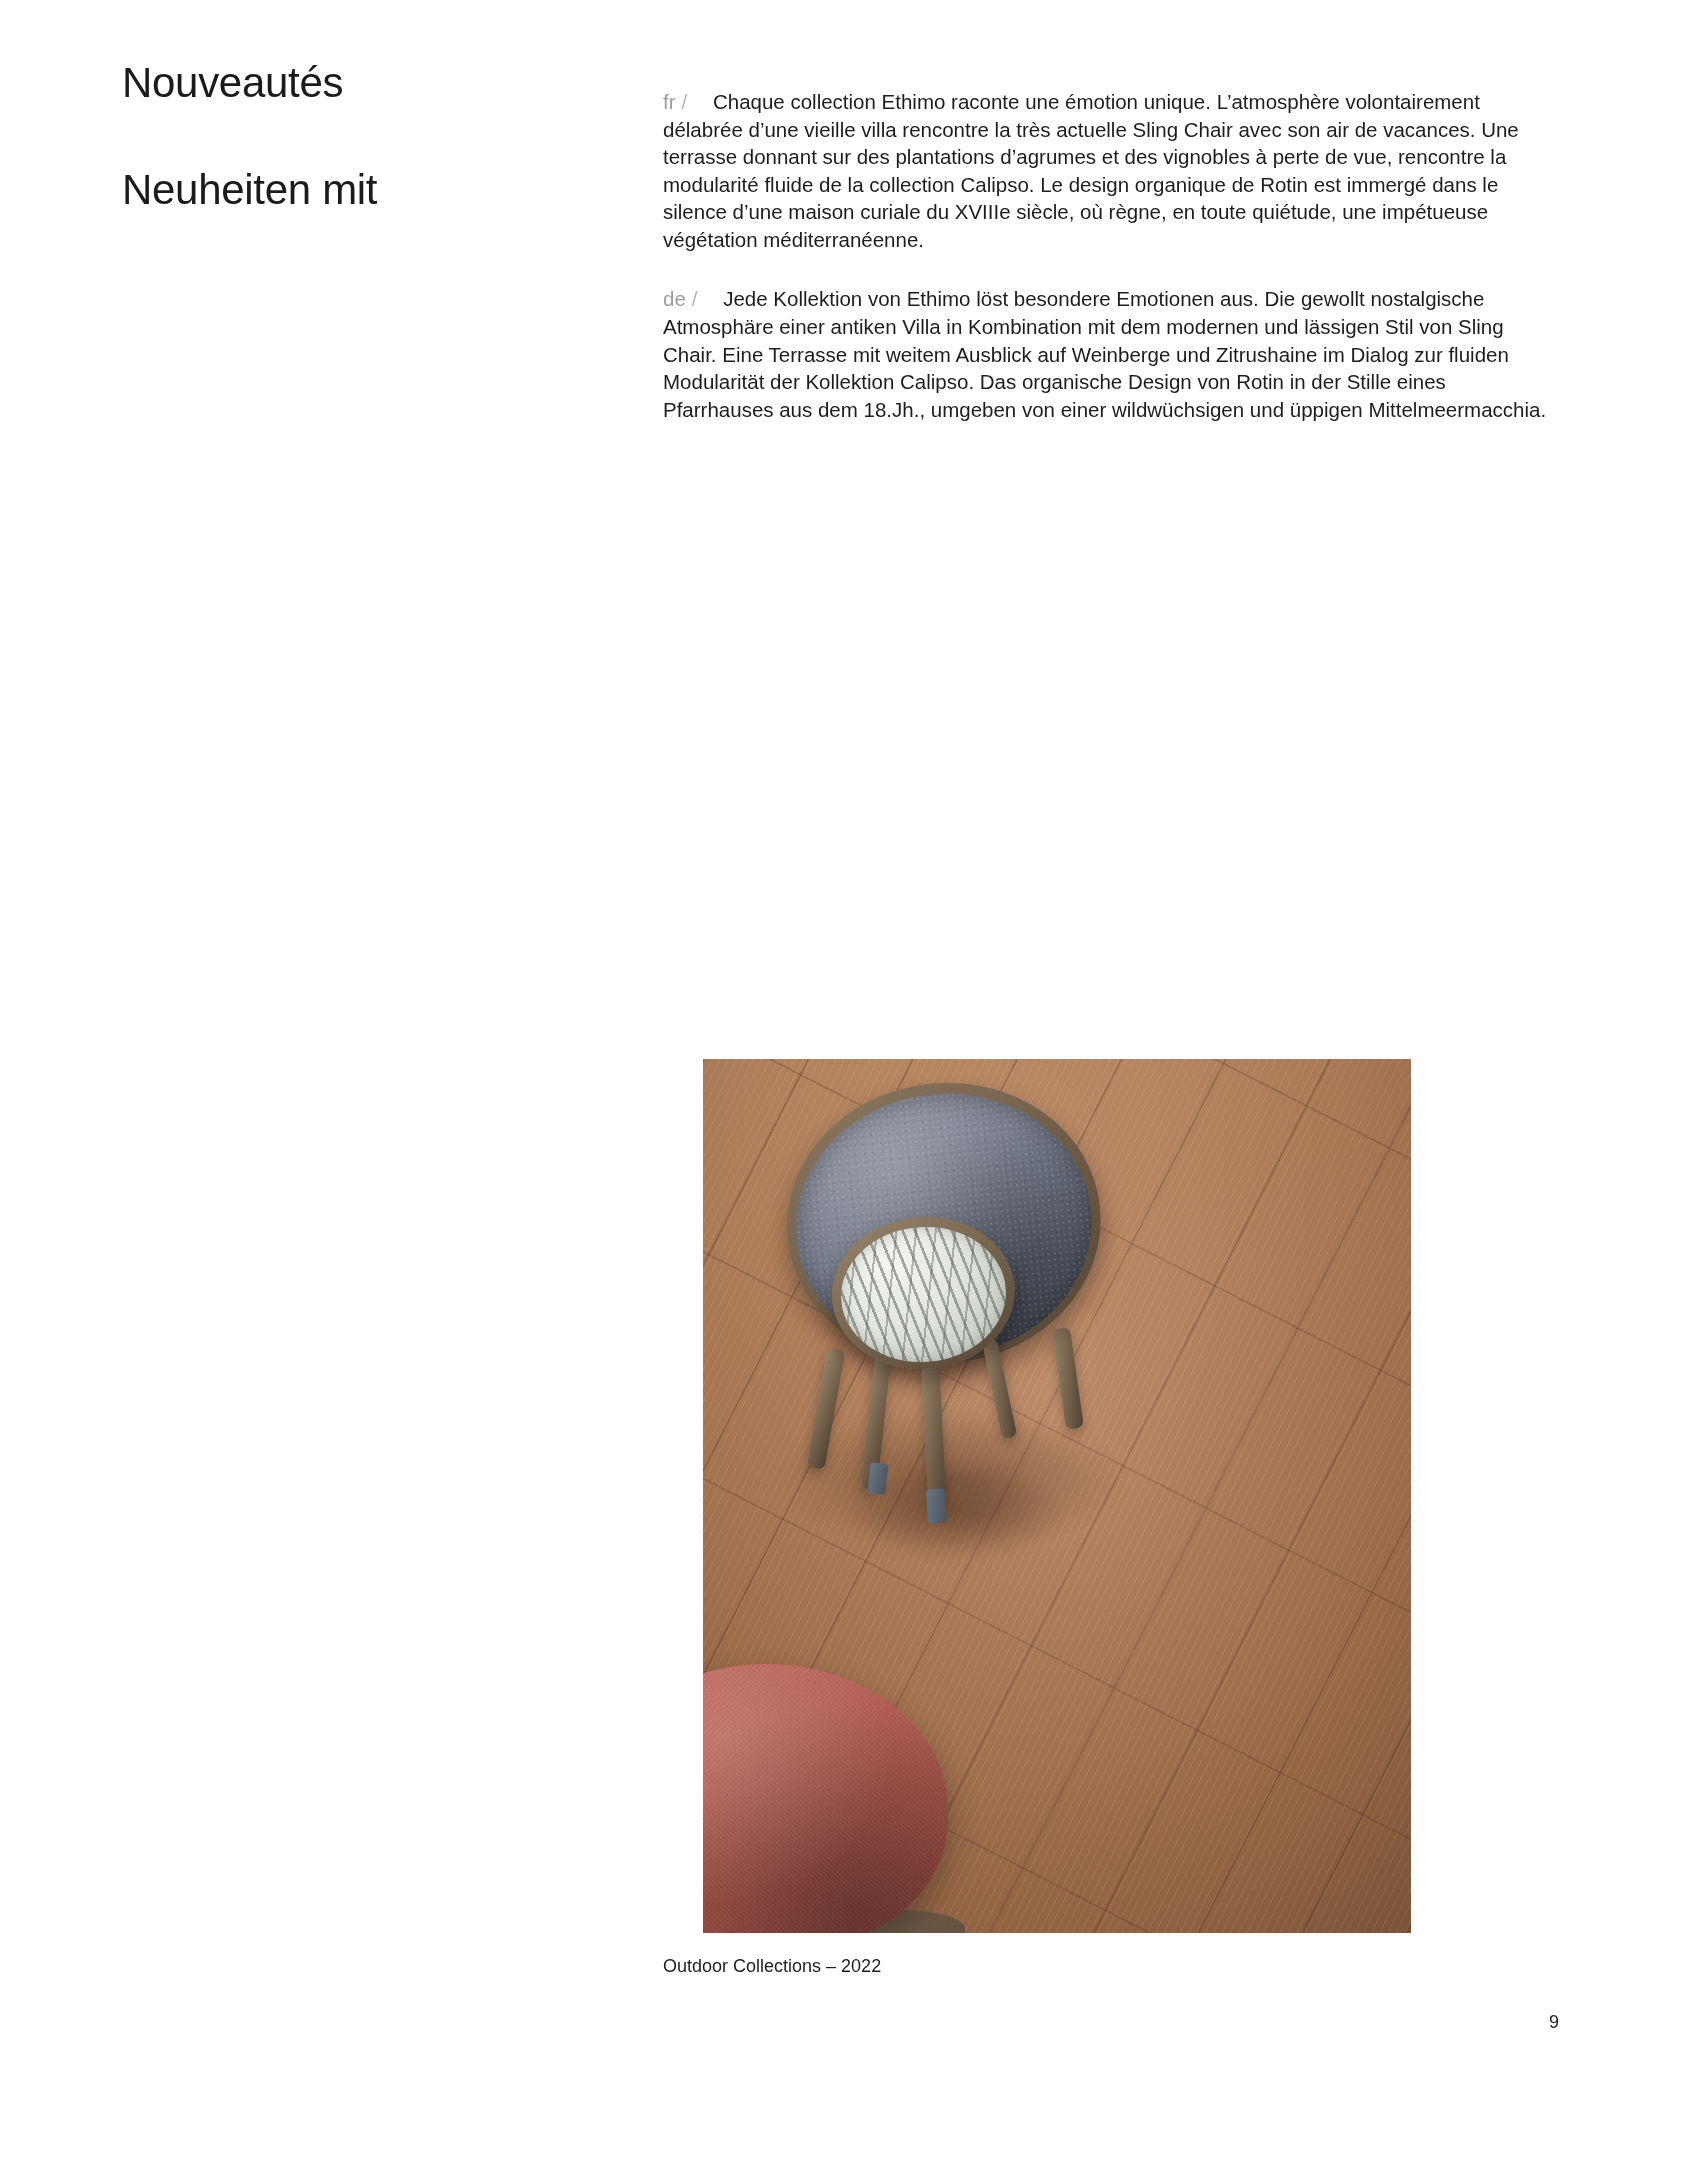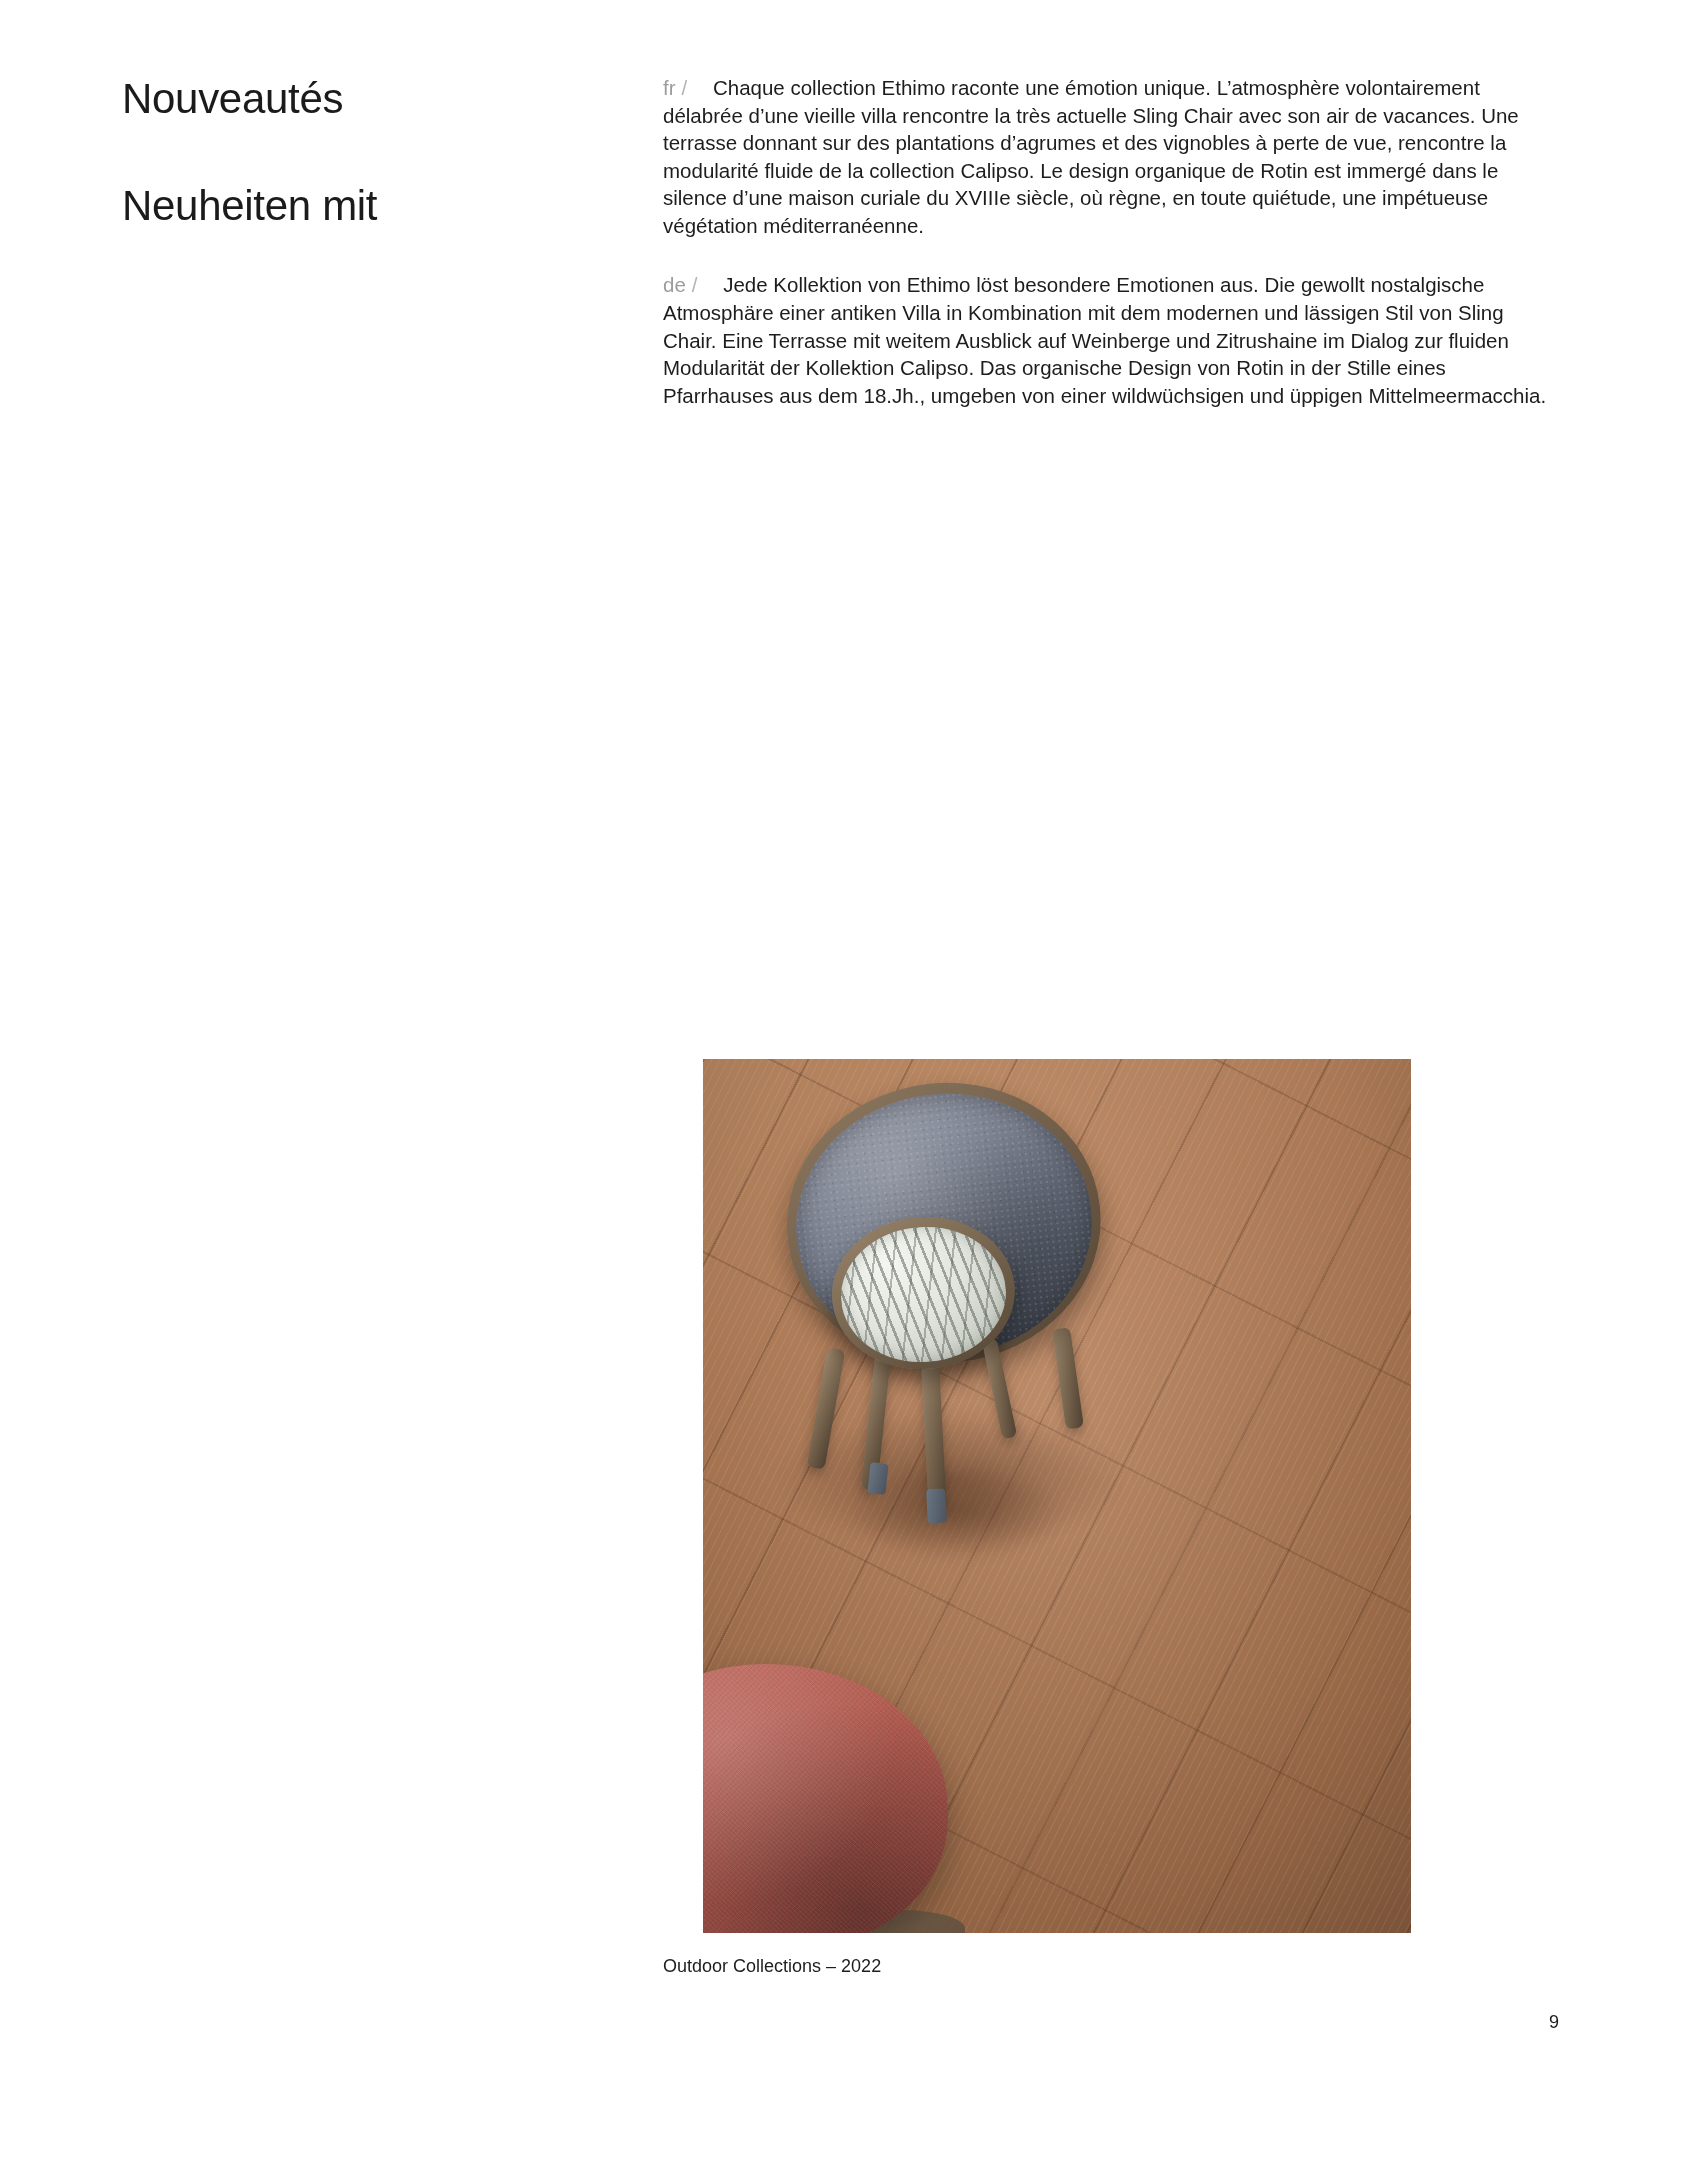--- a/index.html
+++ b/index.html
@@ -21,39 +21,38 @@
     inset: 0;
     background: #ffffff;
   }
 
   
   .headline {
     position: absolute;
     left: 122px;
     top: 58px;
     width: 471px;
-    margin-top: 16px;
   }
   .headline-line {
     font-size: 42px;
     line-height: 1.17;
     font-weight: 400;
     letter-spacing: -0.3px;
     color: #1b1b1b;
     white-space: pre;
   }
   .headline-gap {
     height: 58px;
   }
 
   
   .body-col {
     position: absolute;
     left: 663px;
-    top: 74px;
+    top: 88px;
     width: 888px;
   }
   .para {
     font-size: 20.5px;
     line-height: 1.345;
     color: #1d1d1d;
     margin: 0 0 32px 0;
     text-align: left;
   }
   .lang-tag {

